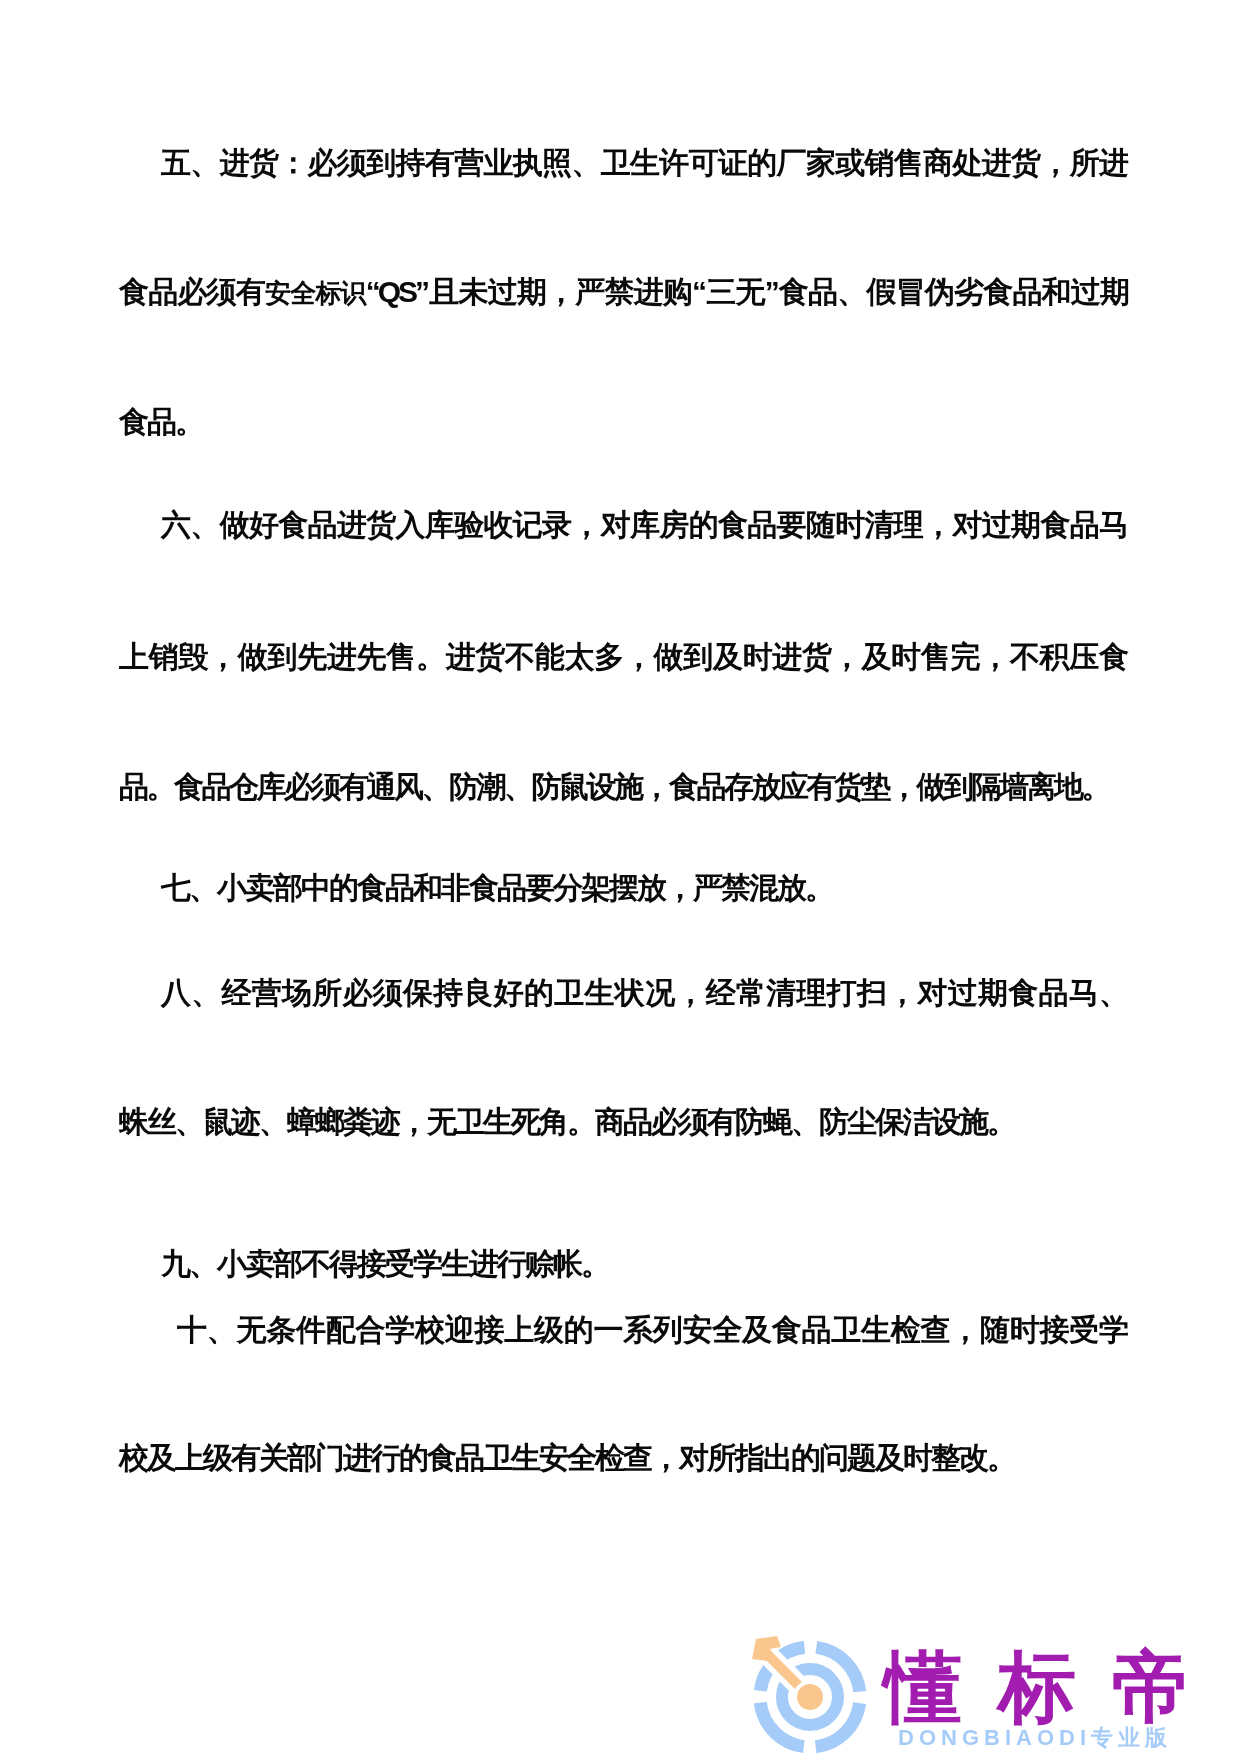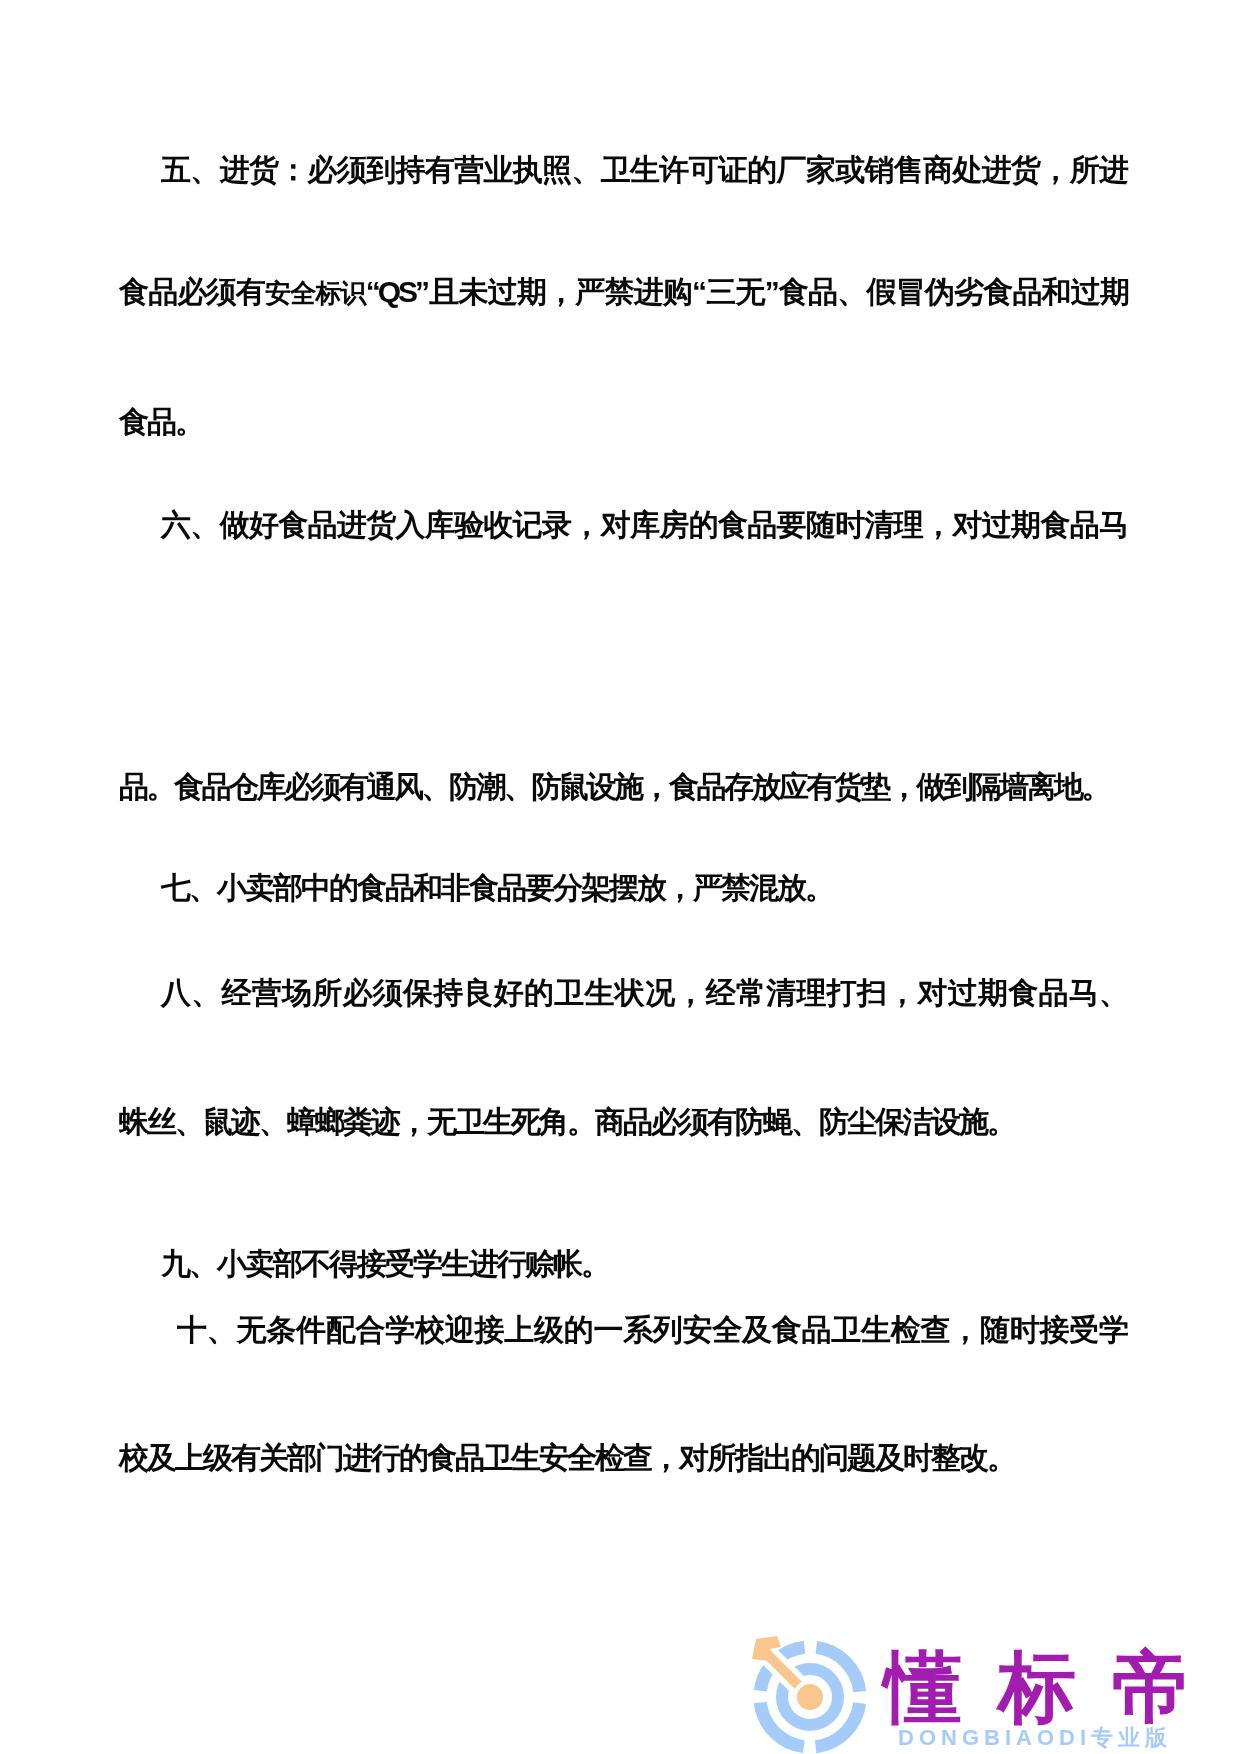--- a/index.html
+++ b/index.html
@@ -20,21 +20,21 @@
     font-size:30px;
     letter-spacing:-2px;
     line-height:40px;
     white-space:nowrap;
   }
   .just{
     white-space:normal;
     text-align:justify;
     text-align-last:justify;
   }
-  .l1{top:143px;text-indent:42px;margin-top:7px;}
+  .l1{top:143px;text-indent:42px;}
   .l2{top:272px;letter-spacing:-3px;}
   .l3{top:402px;}
   .l4{top:507px;text-indent:42px;font-family:Liberation Mono, monospace;}
   .l5{top:637px;}
   .l6{top:767px;letter-spacing:-2.5px;}
   .l7{top:868px;text-indent:42px;}
   .l8{top:973px;text-indent:42px;}
   .l9{top:1102px;}
   .l10{top:1228px;text-indent:42px;margin-top:16px;}
   .l11{top:1310px;text-indent:58px;}
@@ -64,20 +64,21 @@
 <div class="page">
 
   <div class="line l1 just">五、进货：必须到持有营业执照、卫生许可证的厂家或销售商处进货，所进</div>
 
   <div class="line l2 just"><span>食品必须有</span><span class="small-seg">安全标识</span><span>“QS”且未过期，严禁进购“三无”食品、假冒伪劣食品和过期</span></div>
 
   <div class="line l3">食品。</div>
 
   <div class="line l4 just">六、做好食品进货入库验收记录，对库房的食品要随时清理，对过期食品马</div>
 
+  <div class="line l5 just">上销毁，做到先进先售。进货不能太多，做到及时进货，及时售完，不积压食</div>
 
   <div class="line l6">品。食品仓库必须有通风、防潮、防鼠设施，食品存放应有货垫，做到隔墙离地。</div>
 
   <div class="line l7">七、小卖部中的食品和非食品要分架摆放，严禁混放。</div>
 
   <div class="line l8 just">八、经营场所必须保持良好的卫生状况，经常清理打扫，对过期食品马、</div>
 
   <div class="line l9">蛛丝、鼠迹、蟑螂粪迹，无卫生死角。商品必须有防蝇、防尘保洁设施。</div>
 
   <div class="line l10">九、小卖部不得接受学生进行赊帐。</div>

